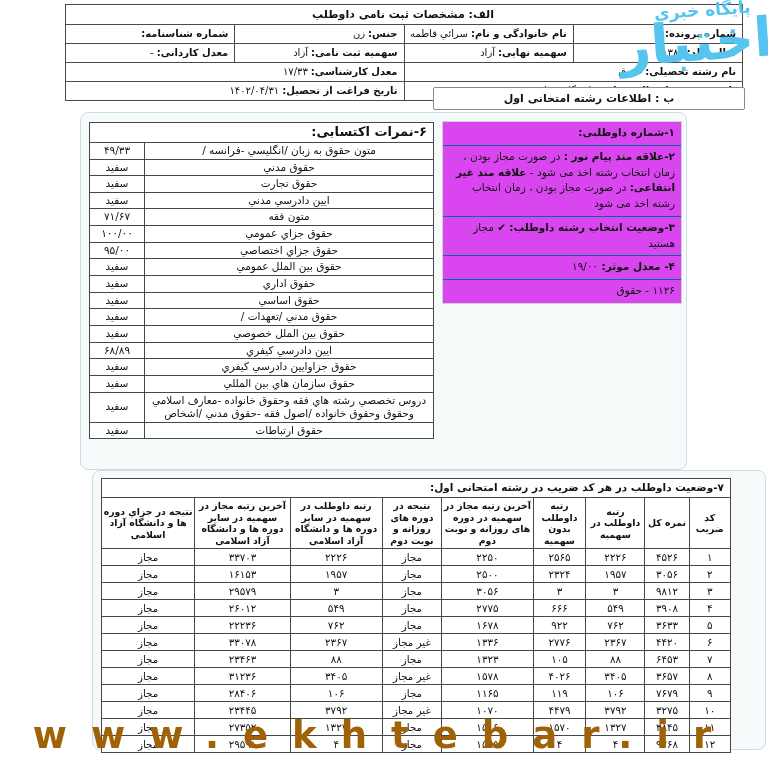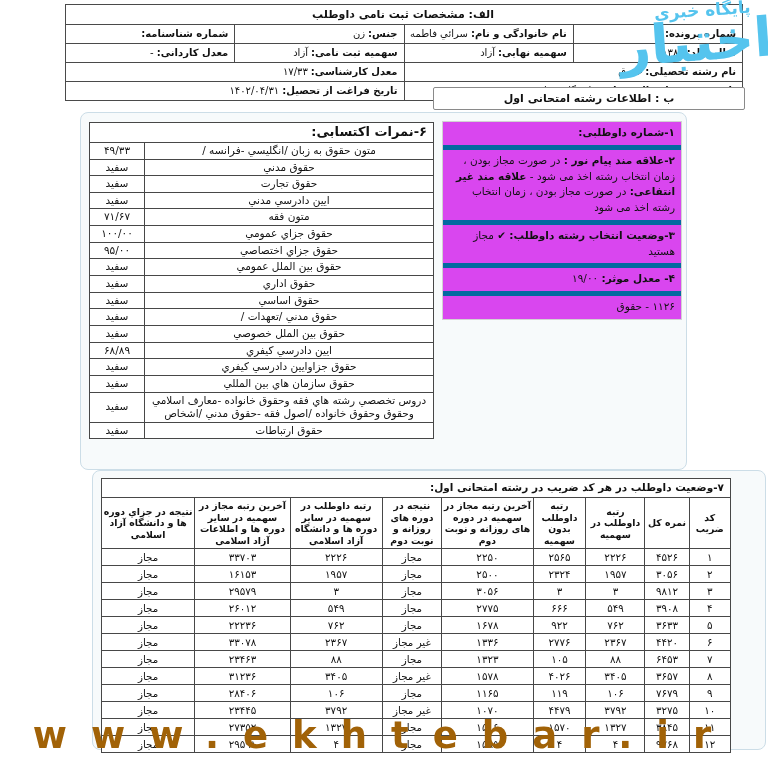--- a/index.html
+++ b/index.html
@@ -29,21 +29,21 @@
     position:absolute;background:#f7fafb;border:1px solid #ccdde7;border-radius:8px;
   }
   #container-1{left:80px;top:112px;width:605px;height:356px;}
   #container-2{left:92px;top:470px;width:672px;height:278px;}
   
   #info-panel{
     position:absolute;right:4px;top:8px;width:238px;background:#d946ef;
     border:1px solid #d2d2d2;
   }
   .info-item{padding:3px 6px 4px 6px;font-size:10.5px;line-height:1.5;text-align:right;}
-  .info-item + .info-item{border-top:5px solid #0369a1;}
+  .info-item + .info-item{border-top:1px solid #0369a1;}
   .info-item b{font-weight:bold;}
   
   #grades-table{position:absolute;left:8px;top:9px;width:345px;}
   #grades-table table{width:100%;border-collapse:collapse;table-layout:fixed;background:#fff;}
   #grades-table td,#grades-table th{
     border:1px solid #474747;font-size:10.5px;padding:1px 3px;line-height:1.3;
     text-align:center;vertical-align:middle;
   }
   #grades-table .tbl-title{text-align:right;font-weight:bold;font-size:13px;padding-right:6px;height:15px;}
   #grades-table th{font-weight:bold;}
@@ -250,21 +250,21 @@
         <td class="tbl-title" colspan="9">۷-وضعیت داوطلب در هر کد ضریب در رشته امتحانی اول:</td>
       </tr>
       <tr>
         <th>کد ضریب</th>
         <th>نمره کل</th>
         <th>رتبه داوطلب در سهمیه</th>
         <th>رتبه داوطلب بدون سهمیه</th>
         <th>آخرین رتبه مجاز در سهمیه در دوره های روزانه و نوبت دوم</th>
         <th>نتیجه در دوره های روزانه و نوبت دوم</th>
         <th>رتبه داوطلب در سهمیه در سایر دوره ها و دانشگاه آزاد اسلامی</th>
-        <th>آخرین رتبه مجاز در سهمیه در سایر دوره ها و اطلاعات آزاد اسلامی</th>
+        <th>آخرین رتبه مجاز در سهمیه در سایر دوره ها و دانشگاه آزاد اسلامی</th>
         <th>نتیجه در جزاي دوره ها و دانشگاه آزاد اسلامی</th>
       </tr>
       </tbody>
         <tbody>
 
           <tr>
             <td>۱</td>
             <td>۴۵۲۶</td>
             <td>۲۲۲۶</td>
             <td>۲۵۶۵</td>

